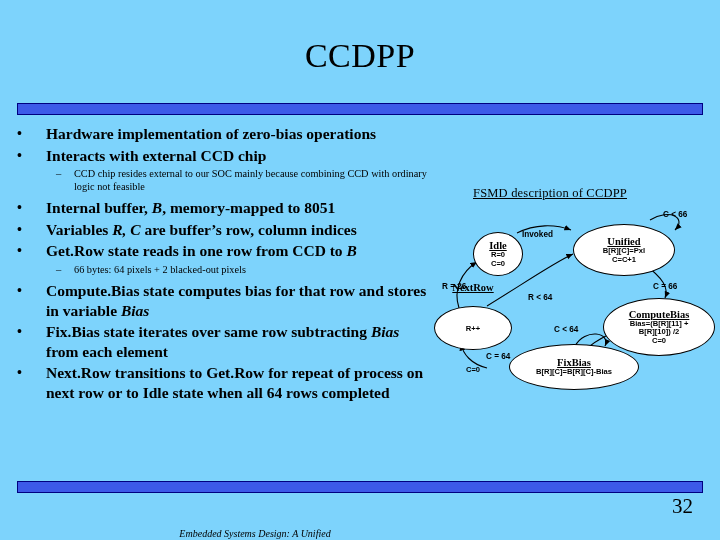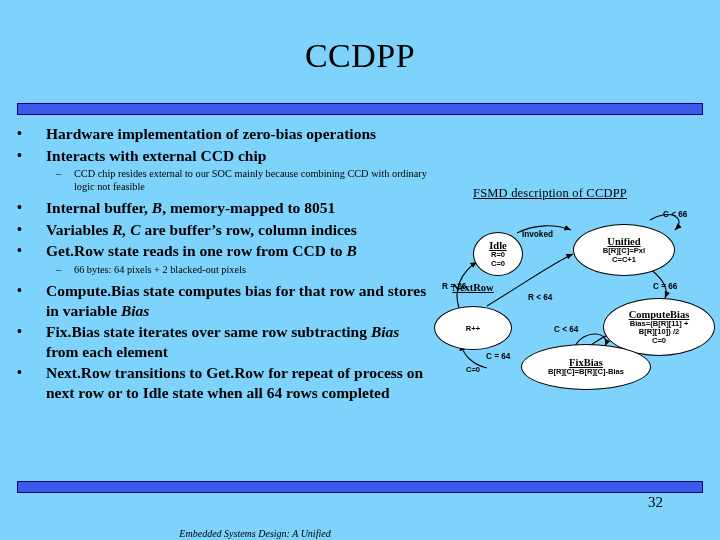--- a/index.html
+++ b/index.html
@@ -146,23 +146,23 @@
     width: 430px;
     text-align: center;
     font-size: 10px;
     line-height: 13px;
     font-style: italic;
     margin-top: 35px;
   }
   .footer .cp { font-style: italic; font-size: 8.6px; }
   .pageno {
     position: absolute;
-    left: 648px;
+    left: 672px;
     top: 494px;
-    font-size: 15px;
+    font-size: 21px;
     font-family: "Liberation Serif", "DejaVu Serif", serif;
   }
 </style>
 </head>
 <body>
 
 <div id="slide">
 
   <div class="slide-title">CCDPP</div>
 
@@ -262,21 +262,21 @@
       <div class="sline">C=C+1</div>
     </div>
 
     <div class="state" style="left:178px; top:112px; width:112px; height:58px;align-items:center;">
       <div class="sname">ComputeBias</div>
       <div class="sline">Bias=(B[R][11] +</div>
       <div class="sline">B[R][10]) /2</div>
       <div class="sline">C=0</div>
     </div>
 
-    <div class="state" style="left:96px; top:158px; width:130px; height:46px;">
+    <div class="state" style="left:84px; top:158px; width:130px; height:46px;">
       <div class="sname">FixBias</div>
       <div class="sline">B[R][C]=B[R][C]-Bias</div>
     </div>
 
     <div class="state" style="left:9px; top:120px; width:78px; height:44px;gap:32px;">
       <div class="sname">NextRow</div>
       <div class="sline">R++</div>
       <div class="sline">C=0</div>
     </div>
 

